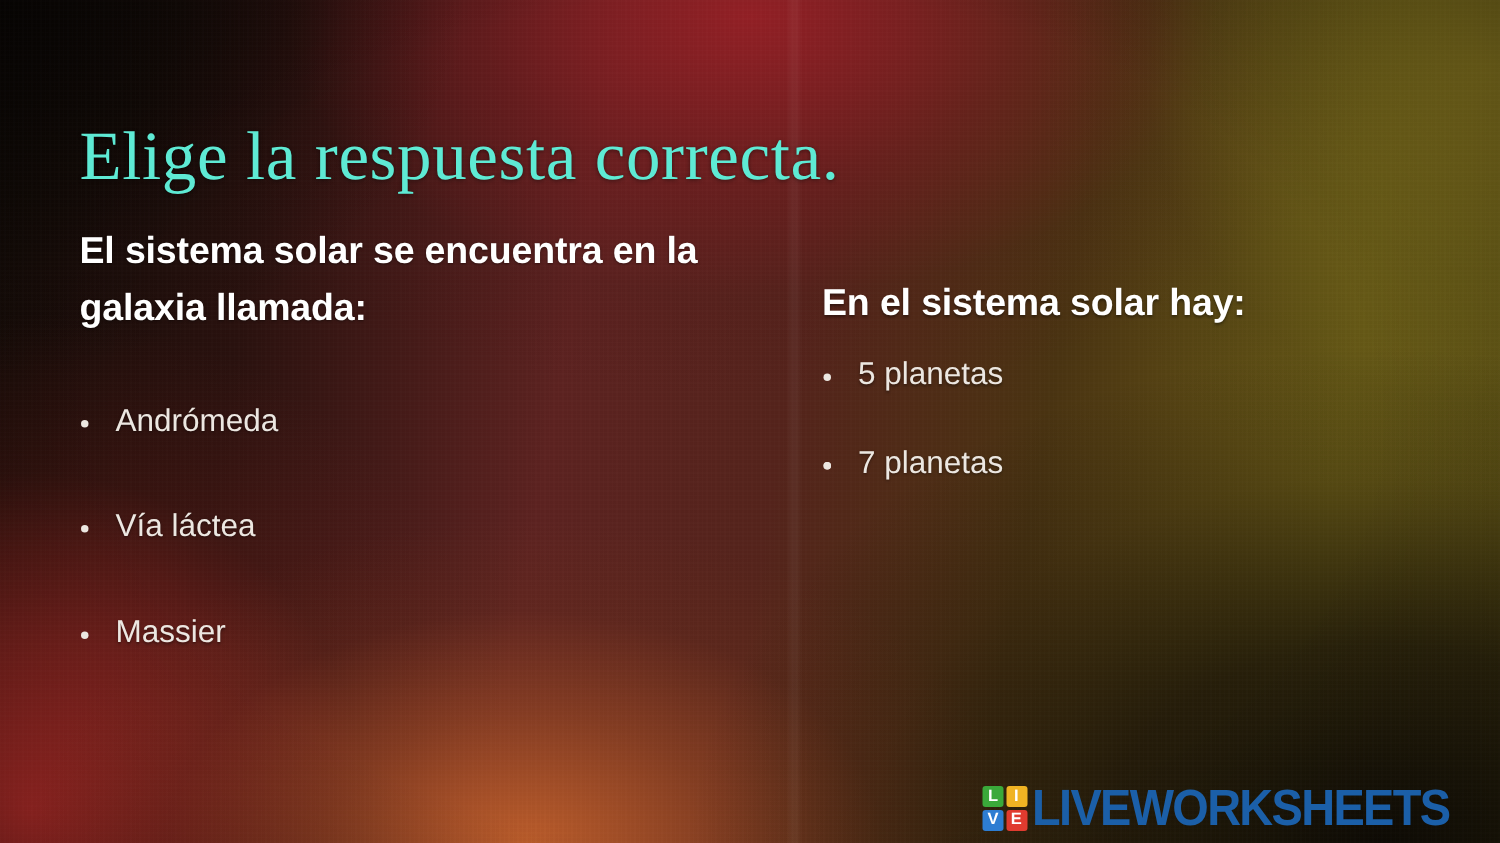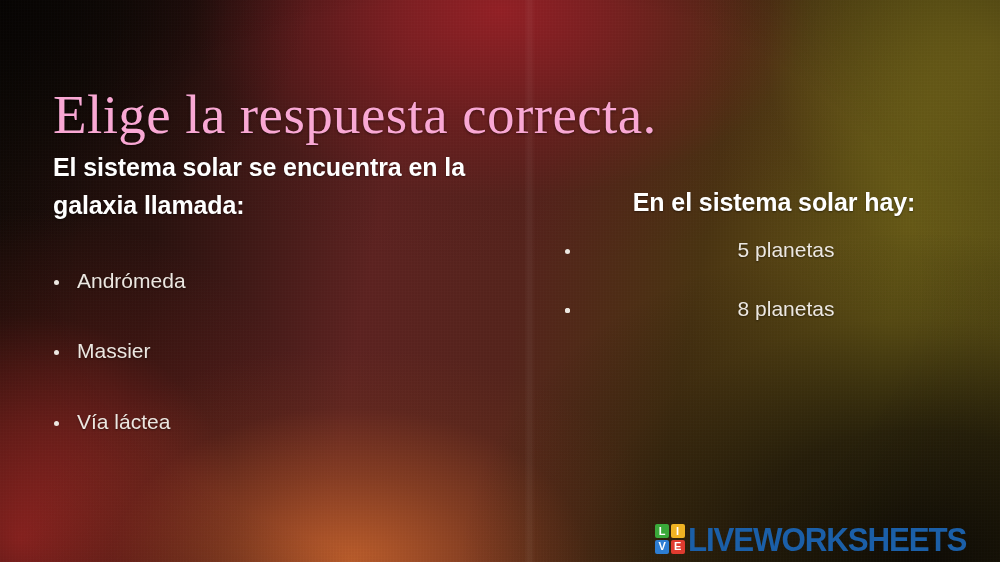--- a/index.html
+++ b/index.html
@@ -116,34 +116,34 @@
     position: absolute;
     inset: 0;
     z-index: 5;
   }
 
   .slide-title {
     position: absolute;
     left: 53px;
     top: 48px;
     font-family: "Liberation Serif", "DejaVu Serif", serif;
-    font-size: 55px;
+    font-size: 46px;
     font-weight: 400;
     line-height: 1.08;
-    color: #f9a8d4;
+    color: #5eead4;
     letter-spacing: 0.4px;
     white-space: nowrap;
     text-shadow: 0 1px 3px rgba(0,0,0,0.45);
   }
 
   .column {
     position: absolute;
   }
   .col-left  { left: 53px; top: 148px;  width: 470px; }
-  .col-right { left: 564px; top: 183px; width: 420px; text-align: center; }
+  .col-right { left: 548px; top: 183px; width: 420px; }
 
   .q-heading {
     font-family: "Liberation Sans", sans-serif;
     font-weight: bold;
     font-size: 25px;
     line-height: 1.52;
     color: #ffffff;
     margin: 0 0 14px 0;
     letter-spacing: -0.1px;
     text-shadow: 0 1px 2px rgba(0,0,0,0.40);
@@ -241,42 +241,42 @@
 
     <div class="column col-left">
       <p class="q-heading">El sistema solar se encuentra en la galaxia llamada:</p>
       <ul class="options">
         <li class="option-item">
           <span class="option-bullet"></span>
           <span>Andrómeda</span>
         </li>
         <li class="option-item">
           <span class="option-bullet"></span>
+          <span>Vía láctea</span>
+        </li>
+        <li class="option-item">
+          <span class="option-bullet"></span>
           <span>Massier</span>
-        </li>
-        <li class="option-item">
-          <span class="option-bullet"></span>
-          <span>Vía láctea</span>
         </li>
       </ul>
     </div>
 
     <div class="column col-right">
       <p class="q-heading">En el sistema solar hay:</p>
       <ul class="options">
         <li class="option-item">
           <span class="option-bullet"></span>
           <span>5 planetas</span>
         </li>
         <li class="option-item">
           <span class="option-bullet"></span>
         </li>
         <li class="option-item">
           <span class="option-bullet"></span>
-          <span>8 planetas</span>
+          <span>7 planetas</span>
         </li>
       </ul>
     </div>
 
   </div>
 
   <div class="lw-logo">
     <div class="lw-tiles">
       <span class="lw-tile lw-tile-l">L</span>
       <span class="lw-tile lw-tile-i">I</span>

